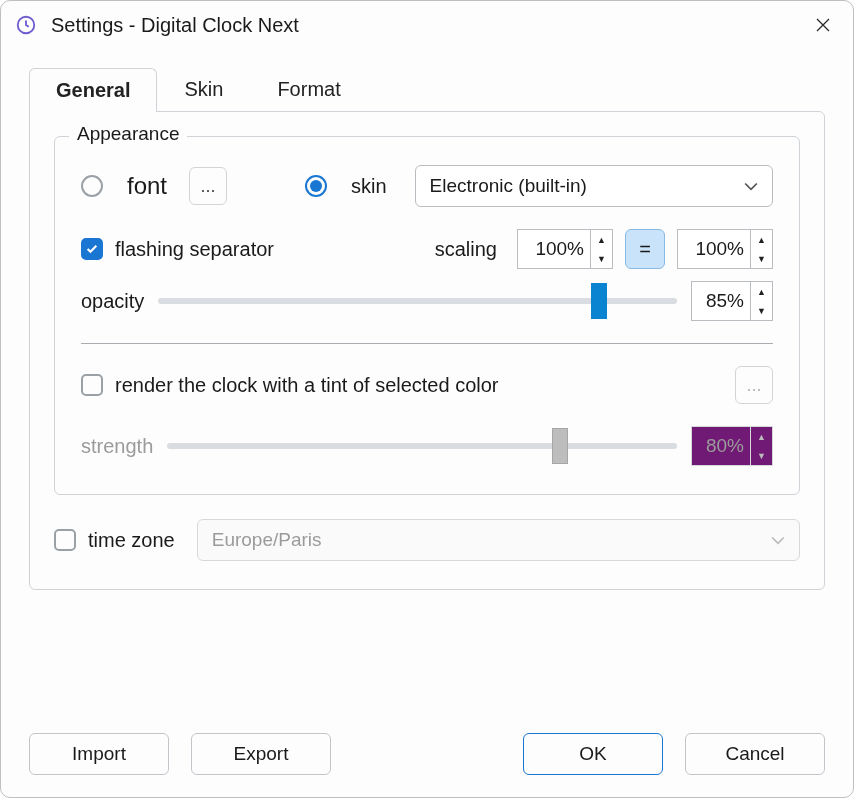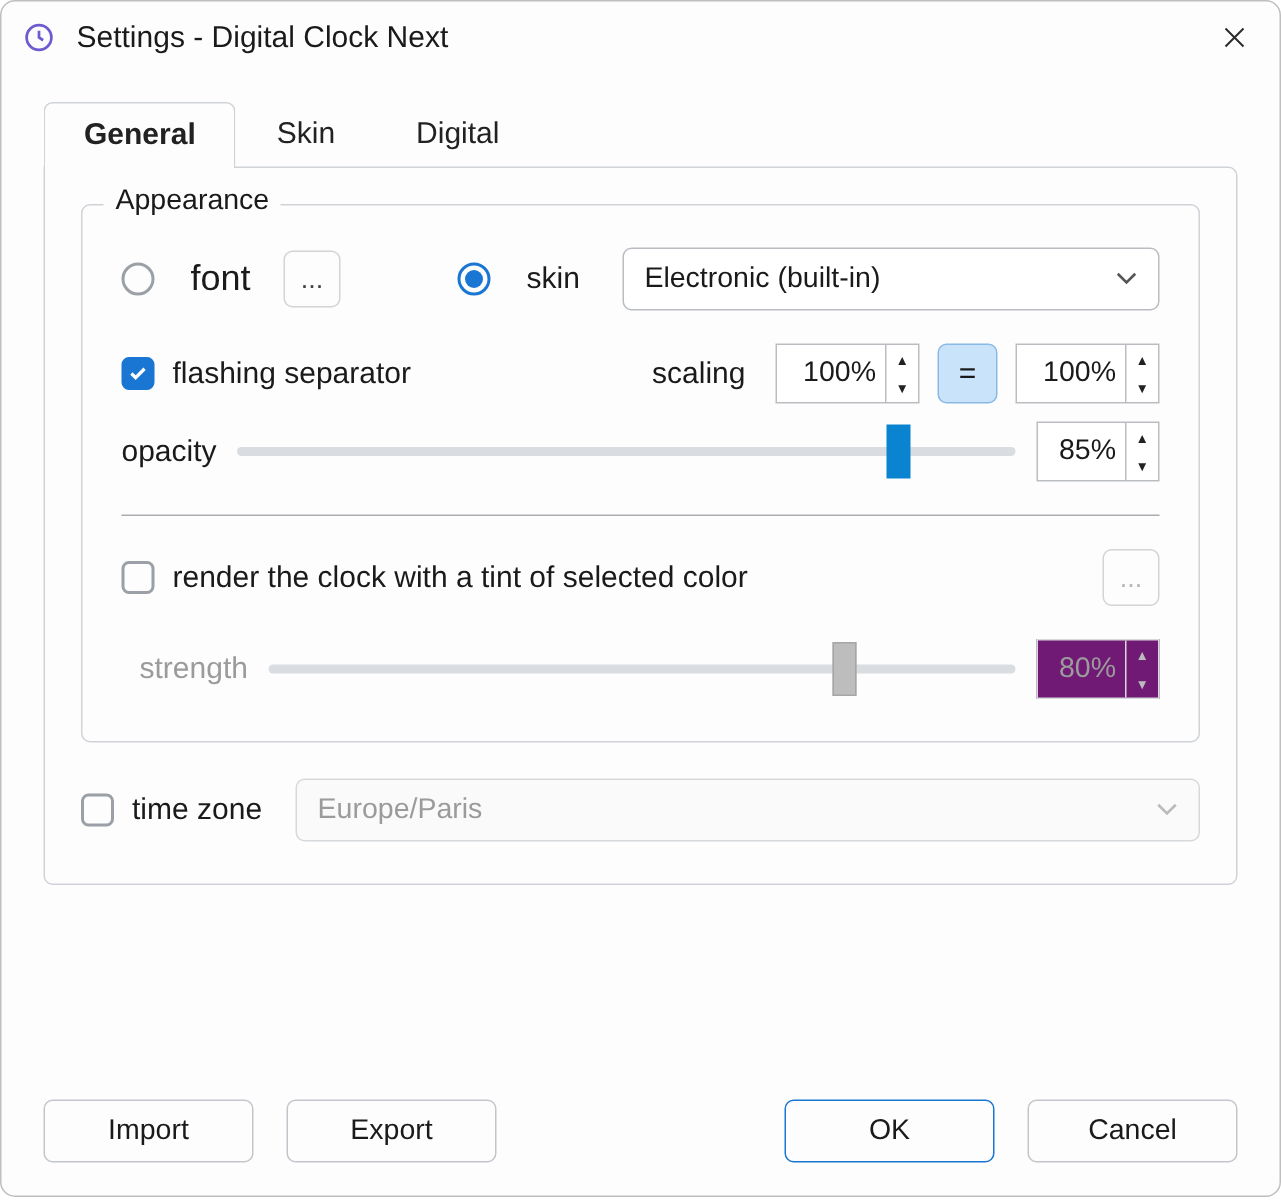--- a/index.html
+++ b/index.html
@@ -286,21 +286,21 @@
           <path d="M2 2 L14 14 M14 2 L2 14"></path>
         </svg>
     </span>
   </div>
 
   <div class="client">
 
     <div class="tabstrip">
       <div class="tab active">General</div>
       <div class="tab">Skin</div>
-      <div class="tab">Digital</div>
+      <div class="tab">Format</div>
     </div>
 
     <div class="pane">
 
       <div class="groupbox">
         <span class="groupbox-label">Appearance</span>
 
         <div class="row" style="gap:14px;">
           <span class="radio"></span>
           <span style="font-size:24px;">font</span>
@@ -374,21 +374,21 @@
 
         <div class="row">
           <span class="chk">
             
           </span>
           <span style="font-size:20px;">render the clock with a tint of selected color</span>
           <span style="flex:1;"></span>
           <span class="mini-btn disabled">...</span>
         </div>
 
-        <div class="row" style="margin-top:22px;margin-left:12px;">
+        <div class="row" style="margin-top:22px;">
           <span class="disabled-text" style="font-size:20px;">strength</span>
           <div class="slider-wrap">
             <div class="slider">
               <div class="thumb gray" style="left:77%;"></div>
             </div>
           </div>
           <div class="spin disabled">
             <span class="val" style="min-width:58px;">80%</span>
             <div class="btns">
               <div class="sbtn">▲</div>

